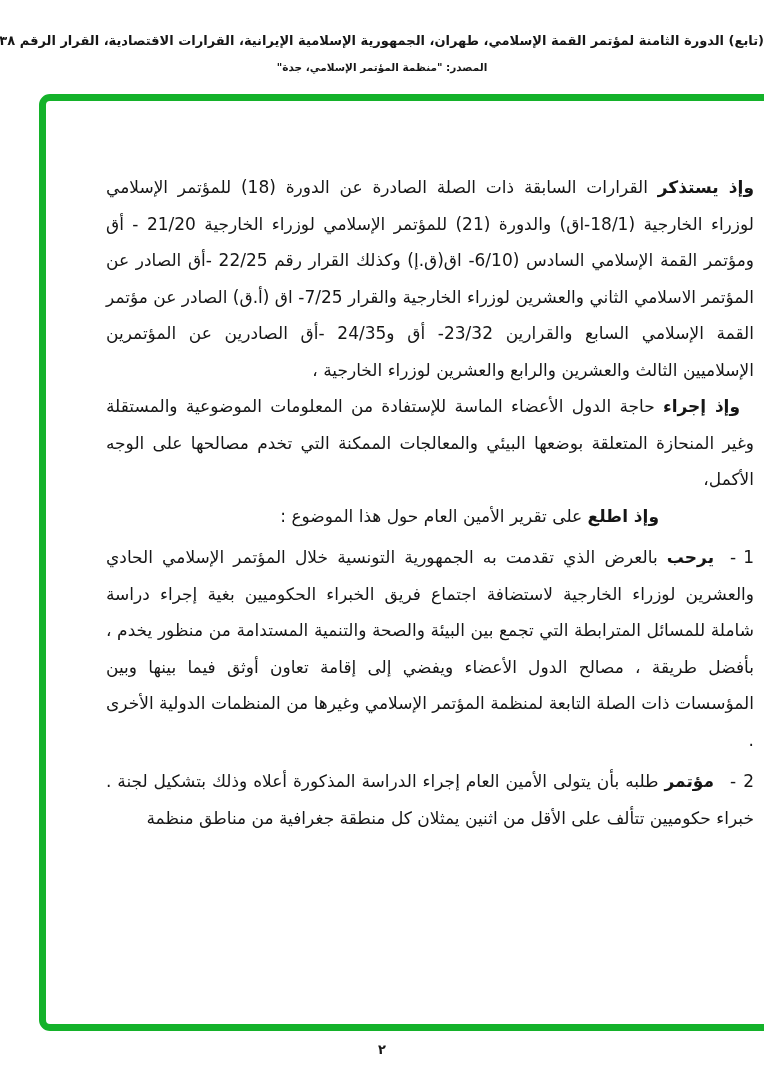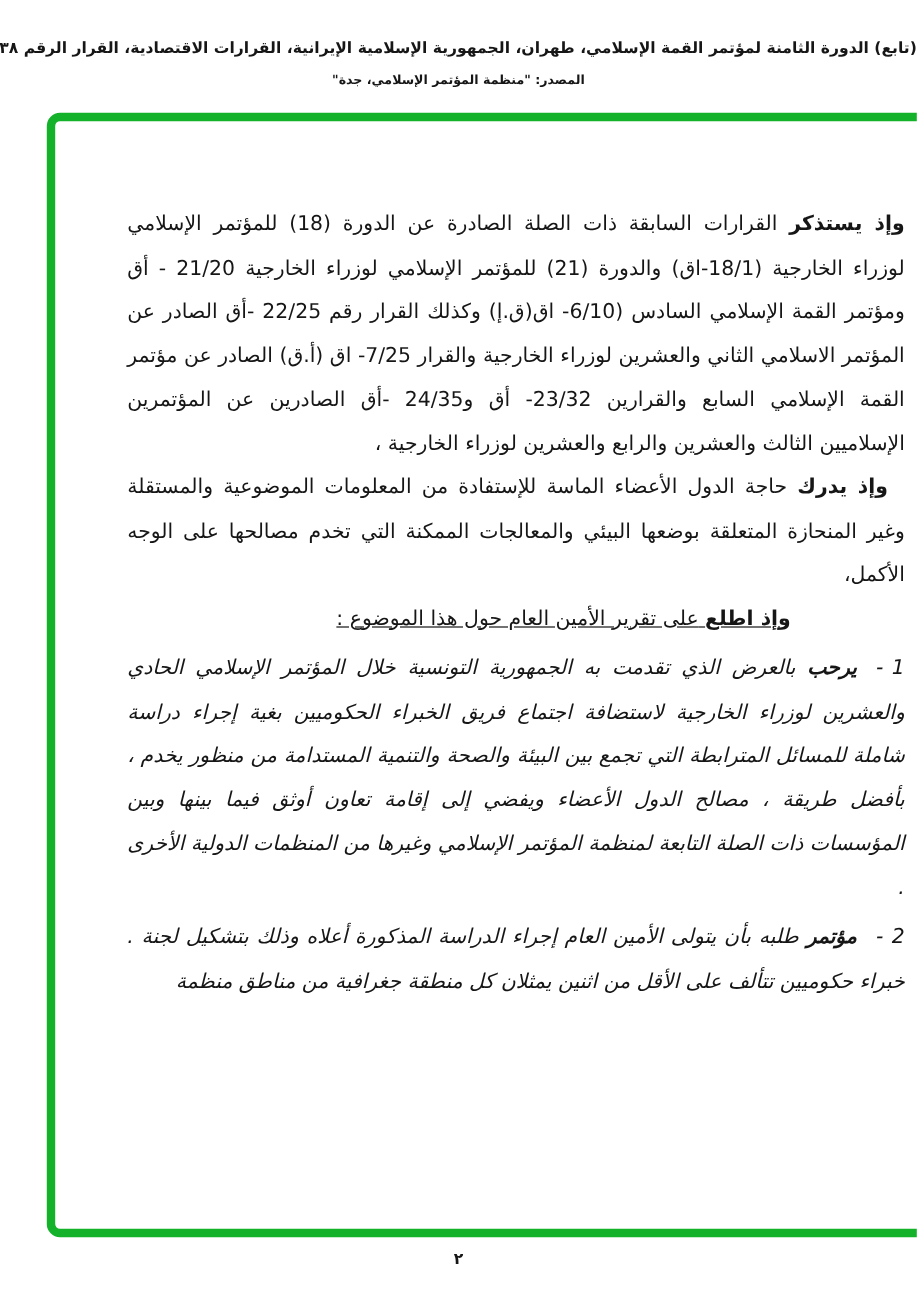--- a/index.html
+++ b/index.html
@@ -60,22 +60,22 @@
   }
   .para {
     margin: 0;
     padding: 0;
   }
   .lead { font-weight: bold; }
   .ind0 { text-indent: 0; }
   .ind1 { text-indent: 14px; }
   .ind2 { text-indent: 88px; }
   .ind3 { text-indent: 46px; }
-  .ind4 { text-indent: 95px; text-decoration: underline; }
-  .item { margin-top: 5px; font-style: italic; }
+  .ind4 { text-indent: 95px; }
+  .item { margin-top: 5px; }
   .item-num { font-weight: normal; }
   .item-dash { margin-left: 16px; margin-right: 7px; }
   
   .pagenum {
     position: absolute;
     top: 1042px;
     left: 0;
     right: 0;
     text-align: center;
     font-size: 13px;
@@ -87,21 +87,21 @@
 
 <div class="hdr-line1">(تابع) الدورة الثامنة لمؤتمر القمة الإسلامي، طهران، الجمهورية الإسلامية الإيرانية، القرارات الاقتصادية، القرار الرقم ٨/٣٨-أق (ق.إ)</div>
 
 <div class="hdr-line2">المصدر:  "منظمة المؤتمر الإسلامي، جدة"</div>
 
 <div class="frame" style="border-color: rgb(20, 178, 42);">
   <div class="content">
 
     <p class="para ind0"><span class="lead">وإذ يستذكر</span> <span>القرارات السابقة ذات الصلة الصادرة عن الدورة (18) للمؤتمر الإسلامي لوزراء الخارجية (18/1-اق) والدورة (21) للمؤتمر الإسلامي لوزراء الخارجية 21/20 - أق ومؤتمر القمة الإسلامي السادس (6/10- اق(ق.إ) وكذلك القرار رقم 22/25 -أق الصادر عن المؤتمر الاسلامي الثاني والعشرين لوزراء الخارجية والقرار 7/25- اق (أ.ق) الصادر عن مؤتمر القمة الإسلامي السابع والقرارين 23/32- أق و24/35 -أق الصادرين عن المؤتمرين الإسلاميين الثالث والعشرين والرابع والعشرين لوزراء الخارجية ،</span></p>
 
-    <p class="para ind1"><span class="lead">وإذ يدرك</span> <span>حاجة الدول الأعضاء الماسة للإستفادة من المعلومات الموضوعية والمستقلة وغير المنحازة المتعلقة بوضعها البيئي والمعالجات الممكنة التي تخدم مصالحها على الوجه الأكمل،</span></p>
+    <p class="para ind1"><span class="lead">وإذ إجراء</span> <span>حاجة الدول الأعضاء الماسة للإستفادة من المعلومات الموضوعية والمستقلة وغير المنحازة المتعلقة بوضعها البيئي والمعالجات الممكنة التي تخدم مصالحها على الوجه الأكمل،</span></p>
 
 
 
     <p class="para ind4"><span class="lead">وإذ اطلع</span> <span>على تقرير الأمين العام حول هذا الموضوع :</span></p>
 
     <p class="para ind0 item"><span class="item-num">1</span><span class="item-dash">-</span><span class="lead">يرحب</span> <span>بالعرض الذي تقدمت به الجمهورية التونسية خلال المؤتمر الإسلامي الحادي والعشرين لوزراء الخارجية لاستضافة اجتماع فريق الخبراء الحكوميين بغية إجراء دراسة شاملة للمسائل المترابطة التي تجمع بين البيئة والصحة والتنمية المستدامة من منظور يخدم ، بأفضل طريقة ، مصالح الدول الأعضاء ويفضي إلى إقامة تعاون أوثق فيما بينها وبين المؤسسات ذات الصلة التابعة لمنظمة المؤتمر الإسلامي وغيرها من المنظمات الدولية الأخرى .</span></p>
 
     <p class="para ind0 item"><span class="item-num">2</span><span class="item-dash">-</span><span class="lead">مؤتمر</span> <span>طلبه بأن يتولى الأمين العام إجراء الدراسة المذكورة أعلاه وذلك بتشكيل لجنة . خبراء حكوميين تتألف على الأقل من اثنين يمثلان كل منطقة جغرافية من مناطق منظمة</span></p>
 
   </div>

